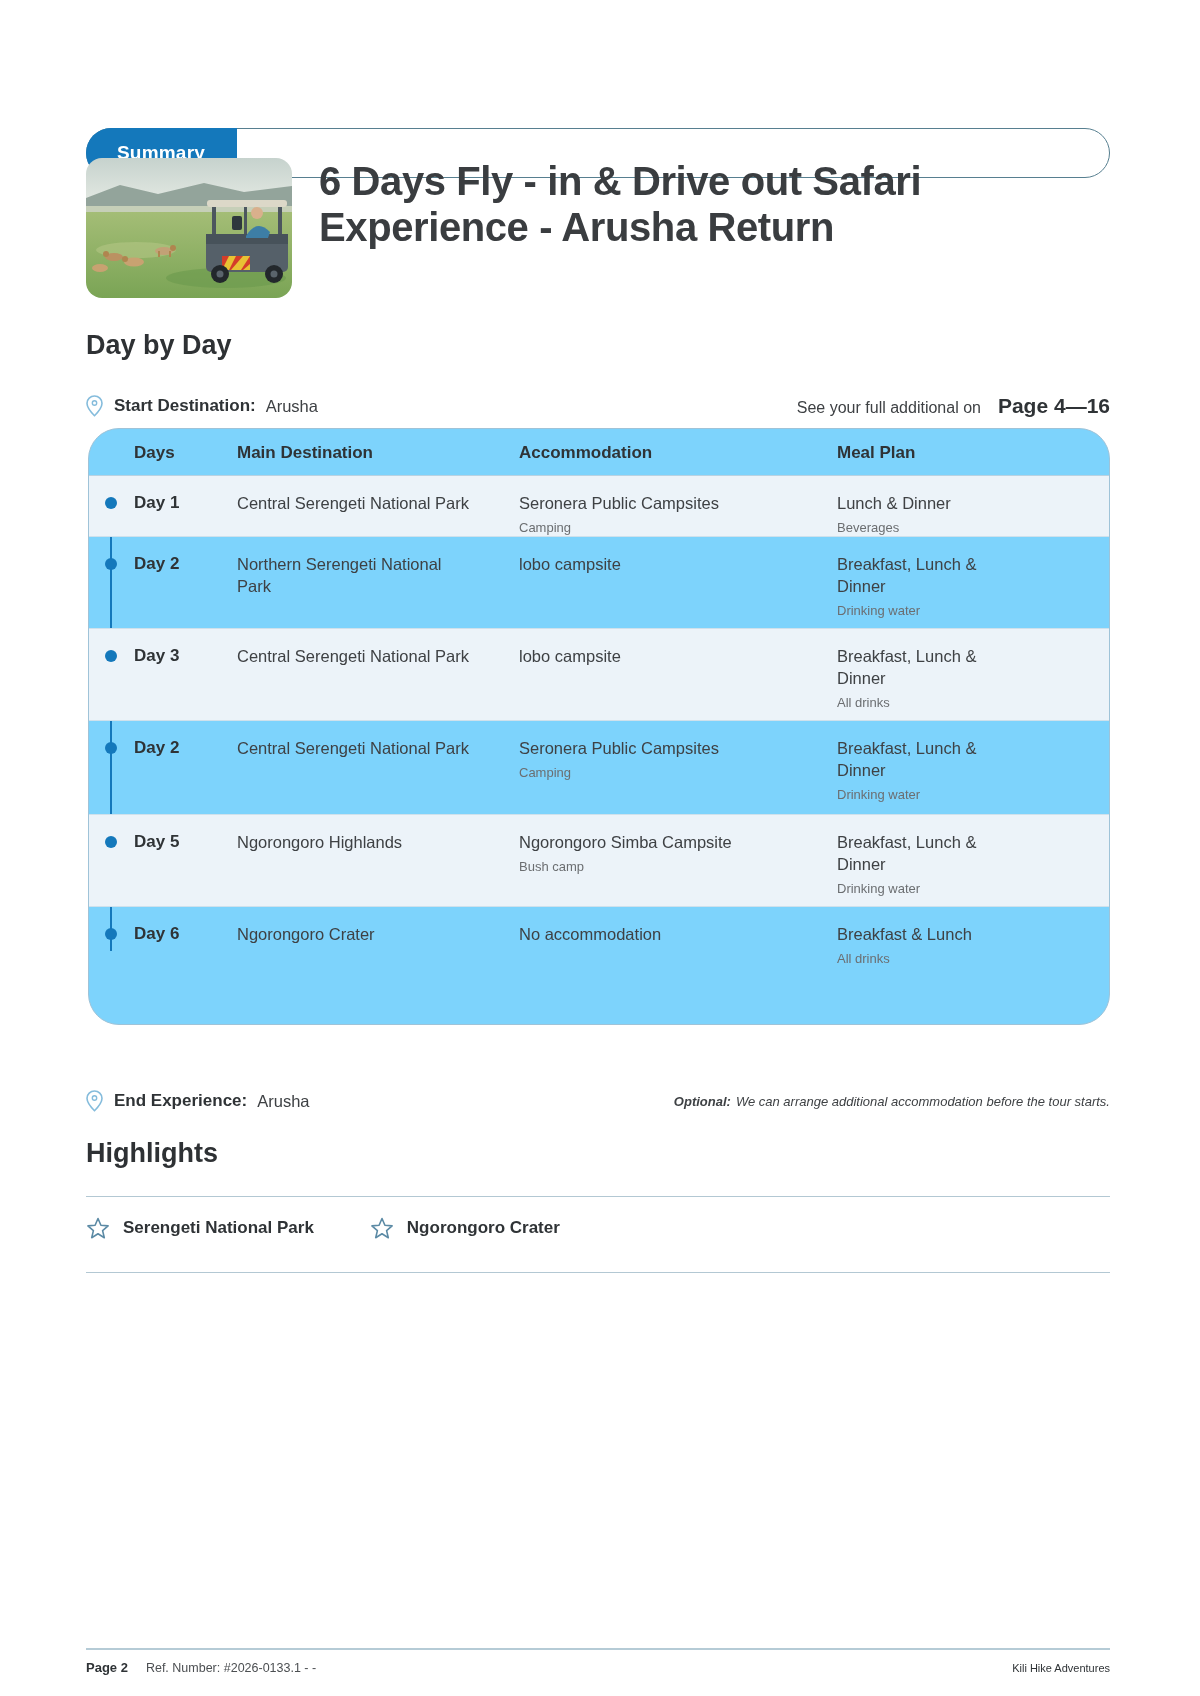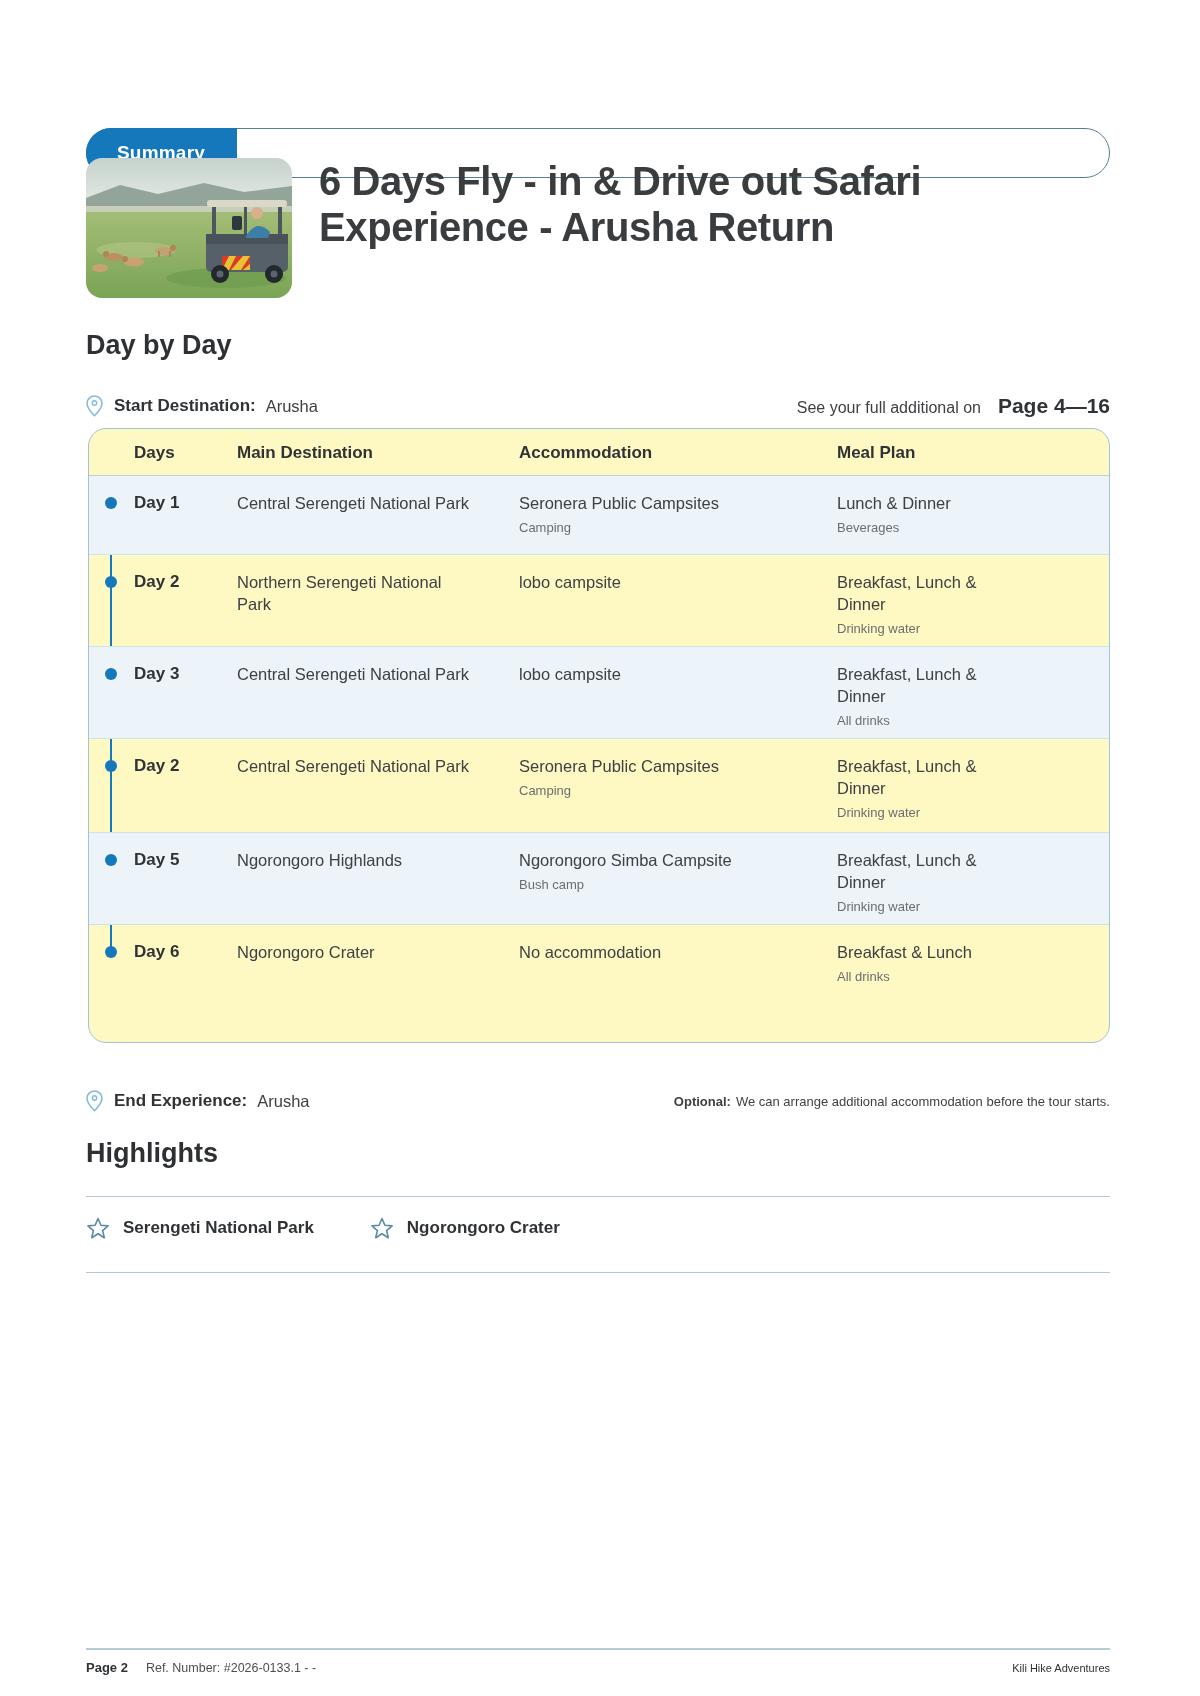--- a/index.html
+++ b/index.html
@@ -21,42 +21,42 @@
   .dbd{position:absolute;left:86px;top:330px;margin:0;font-size:27px;font-weight:bold;color:#2e3134;}
   
   .destrow{position:absolute;left:86px;width:1024px;display:flex;align-items:center;}
   .destrow.start{top:394px;}
   .destrow.end{top:1090px;}
   .destrow .pin{display:flex;align-items:center;margin-right:11px;}
   .destrow .lbl{font-weight:bold;font-size:17px;color:#2f3336;}
   .destrow .val{font-size:16.5px;margin-left:10px;color:#3e4144;}
   .itnote{margin-left:auto;font-size:16px;color:#3e4144;}
   .itnote b{margin-left:17px;font-size:21px;color:#2f3336;}
-  .optnote{margin-left:auto;font-size:13px;color:#3e4144;}
+  .optnote{margin-left:auto;font-size:13px;font-style:italic;color:#3e4144;}
   .optnote b{margin-right:5px;}
   
   .table{position:absolute;left:88px;top:428px;width:1022px;box-sizing:border-box;
-    border:1.5px solid #9fc3d8;border-radius:18px;background:#fef9c3;overflow:hidden;}
+    border:1.5px solid #9fc3d8;border-radius:31px;background:#7dd3fc;overflow:hidden;}
   .thead{position:relative;height:46px;border-bottom:1.5px solid #b9d2e2;}
   .thead span{position:absolute;top:14px;font-size:17px;font-weight:bold;color:#2f3336;}
   .c1{left:45px;} .c2{left:148px;} .c3{left:430px;} .c4{left:748px;}
   .rows{position:relative;}
   .timeline{position:absolute;left:21px;top:27px;width:2px;height:448px;background:#1478bb;}
   .row{position:relative;box-sizing:border-box;}
   .row + .row{border-top:1px solid #cfe1ec;}
   .row.alt{background:#ecf3f9;}
   .row .dot{position:absolute;left:16px;top:21px;width:12px;height:12px;border-radius:50%;background:#1478bb;}
   .cell{position:absolute;top:16px;font-size:16.5px;line-height:22px;color:#3e4144;}
   .cell.day{left:45px;font-weight:bold;color:#2f3336;font-size:17px;}
   .cell.dest{left:148px;width:240px;}
   .cell.accom{left:430px;width:290px;}
   .cell.meal{left:748px;width:185px;}
   .sub{font-size:13px;line-height:18px;color:#6b6e71;margin-top:5px;}
   .sub:empty{display:none;}
-  .h78{height:78px;padding-left:40px;} .h92{height:92px;} .h94{height:94px;} .h118{height:118px;}
+  .h78{height:60px;padding-left:40px;} .h92{height:92px;} .h94{height:94px;} .h118{height:118px;}
   
   .hl-heading{position:absolute;left:86px;top:1138px;margin:0;font-size:27px;font-weight:bold;color:#2e3134;}
   .rule{position:absolute;left:86px;width:1024px;height:0;border-top:1.5px solid #b3c8d3;}
   .rule.r1{top:1196px;} .rule.r2{top:1272px;}
   .hl-items{position:absolute;left:86px;top:1216px;width:1024px;display:flex;align-items:center;gap:56px;}
   .hl-item{display:flex;align-items:center;}
   .hl-item .star{display:flex;align-items:center;margin-right:13px;}
   .hl-item .hlbl{font-weight:bold;font-size:17px;color:#2f3336;}
   
   .footline{position:absolute;left:86px;top:1648px;width:1024px;height:0;border-top:2.5px solid #b5cbd6;}

